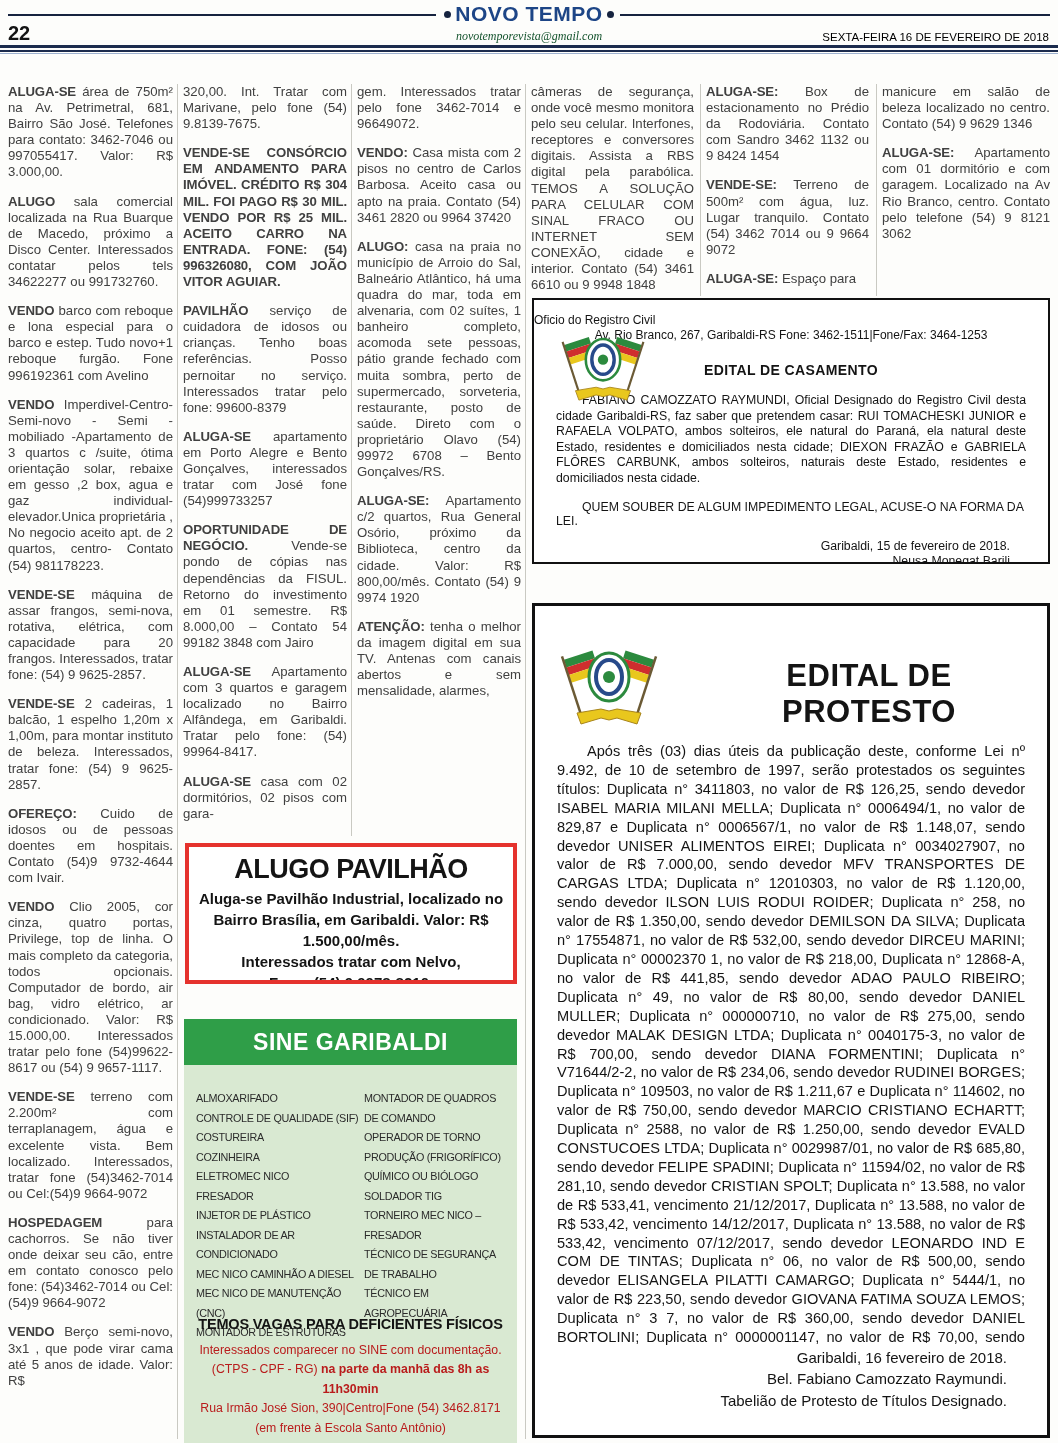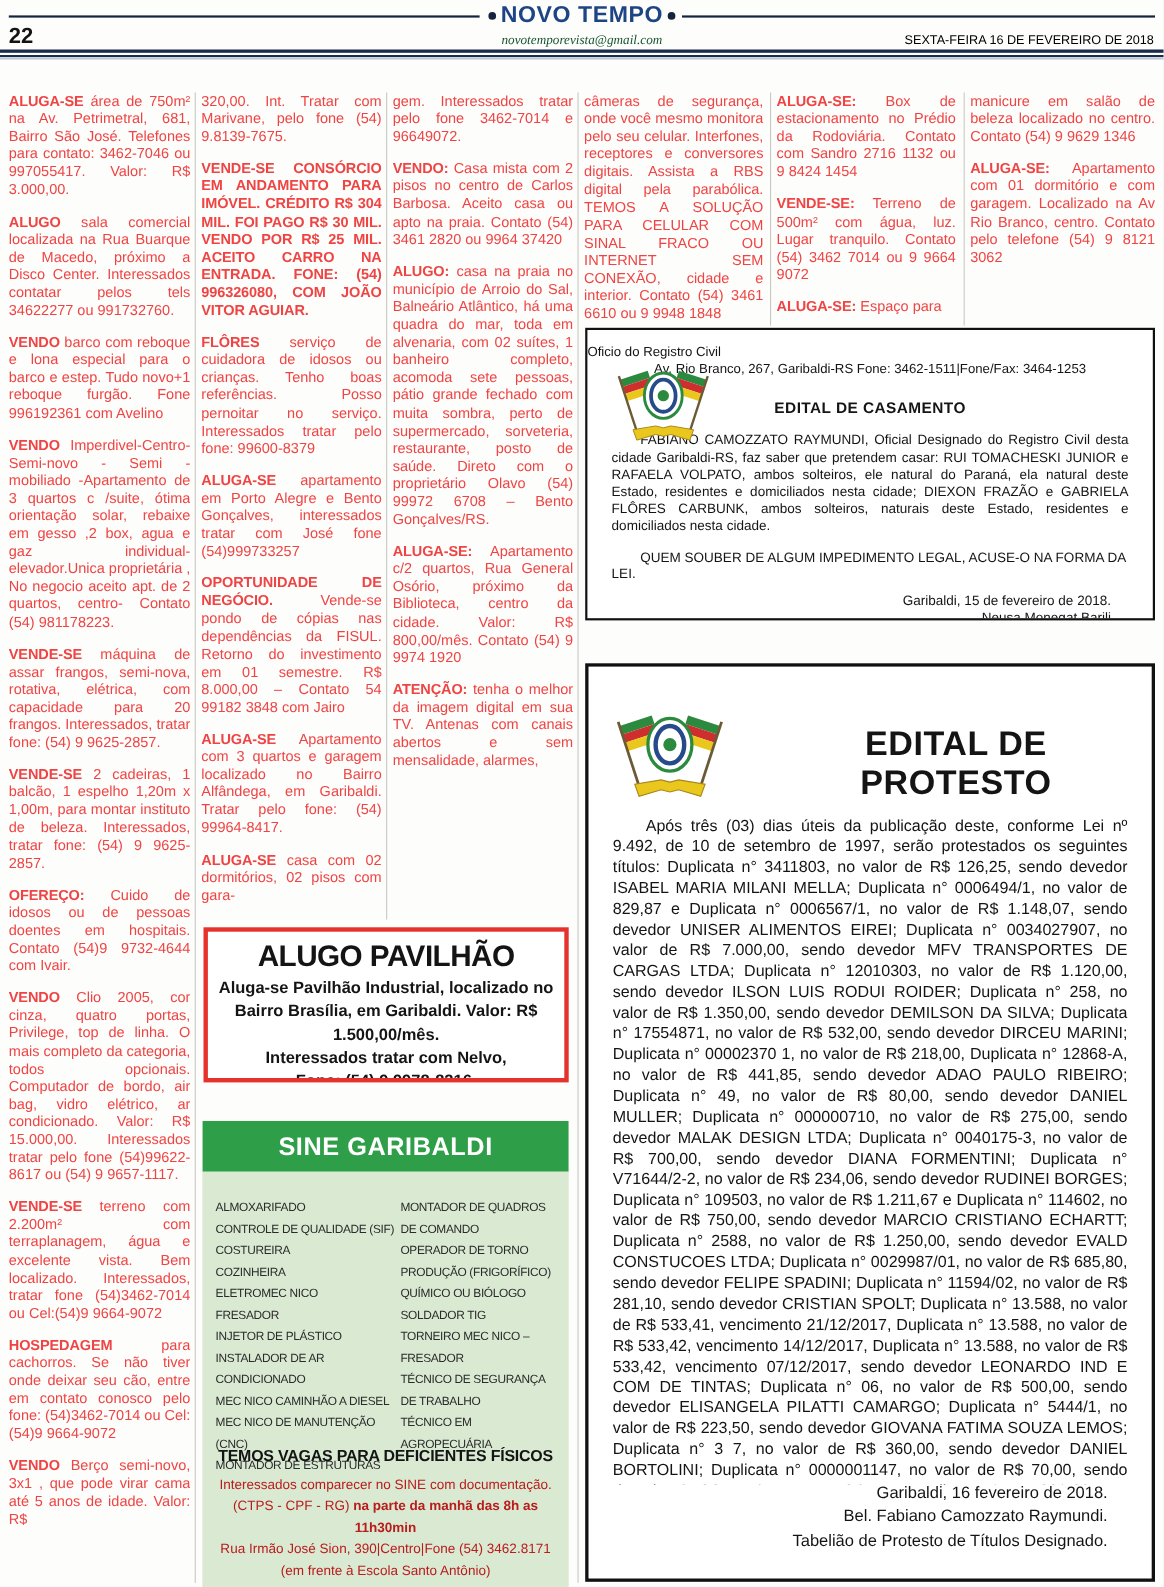--- a/index.html
+++ b/index.html
@@ -25,21 +25,21 @@
   .rule-b { position:absolute; left:0; right:0; top:50px; height:2px; background:var(--rule-navy,#1b2b4d); }
   .rule-c { position:absolute; left:0; right:0; top:53px; height:1px; background:#9db1cf; }
   
   .col { position:absolute; top:84px; overflow:hidden; }
   #col1 { left:8px;   width:165px; height:1355px; }
   #col2 { left:183px; width:164px; height:755px; }
   #col3 { left:357px; width:164px; height:755px; }
   #col4 { left:531px; width:163px; height:214px; }
   #col5 { left:706px; width:163px; height:214px; }
   #col6 { left:882px; width:168px; height:214px; }
-  .ad { margin:0 0 13px; text-align:justify; font-size:13.2px; line-height:16.1px; color:#ef4444; }
+  .ad { margin:0 0 13px; text-align:justify; font-size:13.2px; line-height:16.1px; color:#404040; }
   .ad b { letter-spacing:-.1px; }
   .vsep { position:absolute; width:1px; background:#c9c9c2; top:84px; }
   #sep12 { left:177px; height:1355px; }
   #sep23 { left:351px; height:752px; }
   #sep34 { left:525px; height:1355px; }
   #sep45 { left:700px; height:212px; }
   #sep56 { left:876px; height:212px; }
   
   .pav-box { position:absolute; left:185px; top:843px; width:332px; height:141px;
     background:#fff; border:4px solid var(--pavilhao-red,#e5322d); text-align:center; overflow:hidden; }
@@ -109,41 +109,41 @@
       <p class="ad"><b>OFEREÇO:</b><span> Cuido de idosos ou de pessoas doentes em hospitais. Contato (54)9 9732-4644 com Ivair.</span></p>
       <p class="ad"><b>VENDO</b><span> Clio 2005, cor cinza, quatro portas, Privilege, top de linha. O mais completo da categoria, todos opcionais. Computador de bordo, air bag, vidro elétrico, ar condicionado. Valor: R$ 15.000,00. Interessados tratar pelo fone (54)99622-8617 ou (54) 9 9657-1117.</span></p>
       <p class="ad"><b>VENDE-SE</b><span> terreno com 2.200m² com terraplanagem, água e excelente vista. Bem localizado. Interessados, tratar fone (54)3462-7014 ou Cel:(54)9 9664-9072</span></p>
       <p class="ad"><b>HOSPEDAGEM</b><span> para cachorros. Se não tiver onde deixar seu cão, entre em contato conosco pelo fone: (54)3462-7014 ou Cel: (54)9 9664-9072</span></p>
       <p class="ad"><b>VENDO</b><span> Berço semi-novo, 3x1 , que pode virar cama até 5 anos de idade. Valor: R$</span></p>
     </div>
   <div class="col" id="col2">
 
   <p class="ad"><span>320,00. Int. Tratar com Marivane, pelo fone (54) 9.8139-7675.</span></p>
       <p class="ad"><b>VENDE-SE CONSÓRCIO EM ANDAMENTO PARA IMÓVEL. CRÉDITO R$ 304 MIL. FOI PAGO R$ 30 MIL. VENDO POR R$ 25 MIL. ACEITO CARRO NA ENTRADA. FONE: (54) 996326080, COM JOÃO VITOR AGUIAR.</b></p>
-      <p class="ad"><b>FLÔRES</b><span> serviço de cuidadora de idosos ou crianças. Tenho boas referências. Posso pernoitar no serviço. Interessados tratar pelo fone: 99600-8379</span></p>
+      <p class="ad"><b>PAVILHÃO</b><span> serviço de cuidadora de idosos ou crianças. Tenho boas referências. Posso pernoitar no serviço. Interessados tratar pelo fone: 99600-8379</span></p>
       <p class="ad"><b>ALUGA-SE</b><span> apartamento em Porto Alegre e Bento Gonçalves, interessados tratar com José fone (54)999733257</span></p>
       <p class="ad"><b>OPORTUNIDADE DE NEGÓCIO.</b><span> Vende-se pondo de cópias nas dependências da FISUL. Retorno do investimento em 01 semestre. R$ 8.000,00 – Contato 54 99182 3848 com Jairo</span></p>
       <p class="ad"><b>ALUGA-SE</b><span> Apartamento com 3 quartos e garagem localizado no Bairro Alfândega, em Garibaldi. Tratar pelo fone: (54) 99964-8417.</span></p>
       <p class="ad"><b>ALUGA-SE</b><span> casa com 02 dormitórios, 02 pisos com gara-</span></p>
     </div>
   <div class="col" id="col3">
 
   <p class="ad"><span>gem. Interessados tratar pelo fone 3462-7014 e 96649072.</span></p>
       <p class="ad"><b>VENDO:</b><span> Casa mista com 2 pisos no centro de Carlos Barbosa. Aceito casa ou apto na praia. Contato (54) 3461 2820 ou 9964 37420</span></p>
       <p class="ad"><b>ALUGO:</b><span> casa na praia no município de Arroio do Sal, Balneário Atlântico, há uma quadra do mar, toda em alvenaria, com 02 suítes, 1 banheiro completo, acomoda sete pessoas, pátio grande fechado com muita sombra, perto de supermercado, sorveteria, restaurante, posto de saúde. Direto com o proprietário Olavo (54) 99972 6708 – Bento Gonçalves/RS.</span></p>
       <p class="ad"><b>ALUGA-SE:</b><span> Apartamento c/2 quartos, Rua General Osório, próximo da Biblioteca, centro da cidade. Valor: R$ 800,00/mês. Contato (54) 9 9974 1920</span></p>
       <p class="ad"><b>ATENÇÃO:</b><span> tenha o melhor da imagem digital em sua TV. Antenas com canais abertos e sem mensalidade, alarmes,</span></p>
     </div>
   <div class="col" id="col4">
 
   <p class="ad"><span>câmeras de segurança, onde você mesmo monitora pelo seu celular. Interfones, receptores e conversores digitais. Assista a RBS digital pela parabólica. TEMOS A SOLUÇÃO PARA CELULAR COM SINAL FRACO OU INTERNET SEM CONEXÃO, cidade e interior. Contato (54) 3461 6610 ou 9 9948 1848</span></p>
     </div>
   <div class="col" id="col5">
 
-  <p class="ad"><b>ALUGA-SE:</b><span> Box de estacionamento no Prédio da Rodoviária. Contato com Sandro 2716 1132 ou 9 8424 1454</span></p>
+  <p class="ad"><b>ALUGA-SE:</b><span> Box de estacionamento no Prédio da Rodoviária. Contato com Sandro 3462 1132 ou 9 8424 1454</span></p>
       <p class="ad"><b>VENDE-SE:</b><span> Terreno de 500m² com água, luz. Lugar tranquilo. Contato (54) 3462 7014 ou 9 9664 9072</span></p>
       <p class="ad"><b>ALUGA-SE:</b><span> Espaço para</span></p>
     </div>
   <div class="col" id="col6">
 
   <p class="ad"><span>manicure em salão de beleza localizado no centro. Contato (54) 9 9629 1346</span></p>
       <p class="ad"><b>ALUGA-SE:</b><span> Apartamento com 01 dormitório e com garagem. Localizado na Av Rio Branco, centro. Contato pelo telefone (54) 9 8121 3062</span></p>
     </div>
 
   <div class="pav-box">

